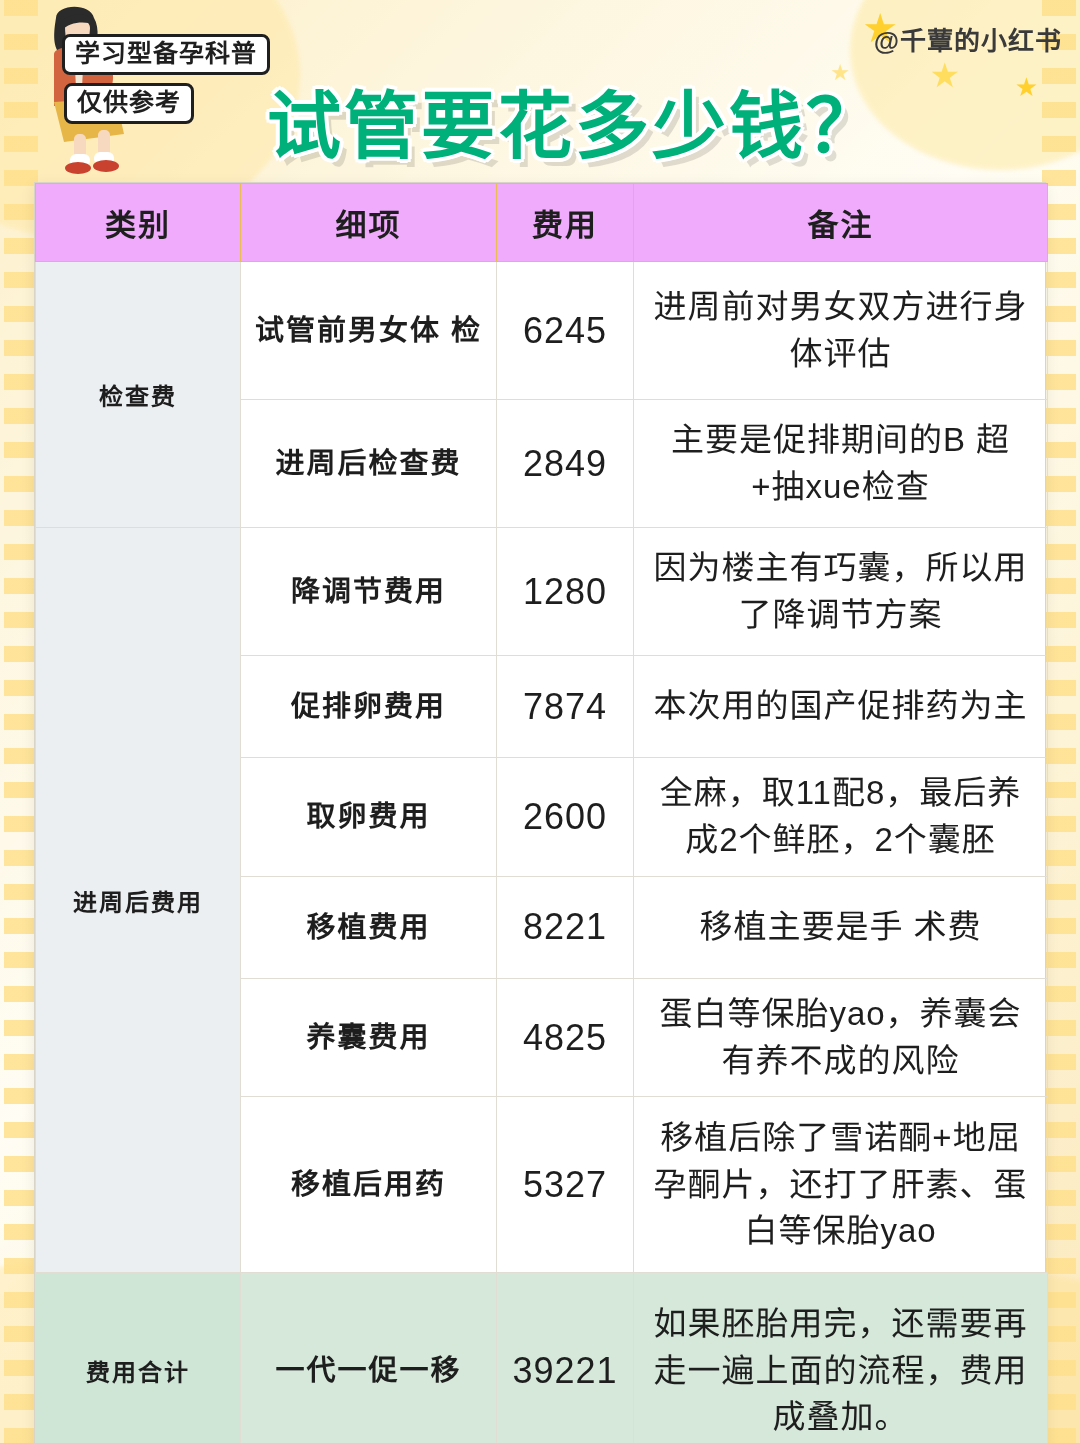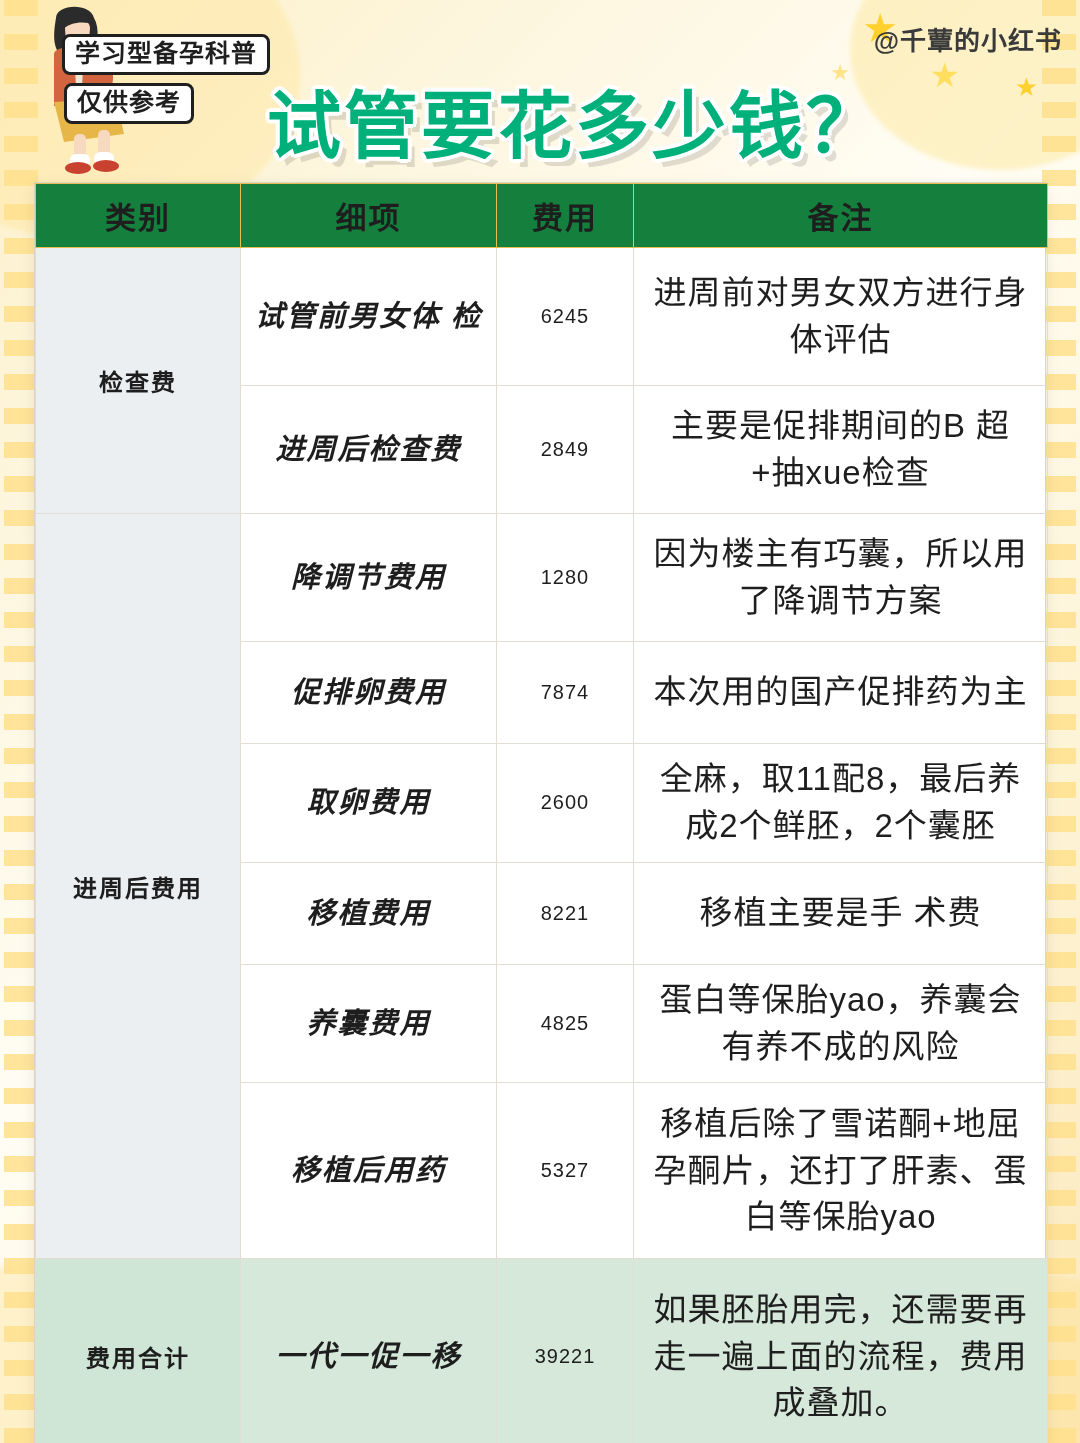--- a/index.html
+++ b/index.html
@@ -128,48 +128,47 @@
     border-collapse: collapse;
     table-layout: fixed;
   }
   th, td {
     border: 1px solid #e2ddd2;
     text-align: center;
     vertical-align: middle;
     color: #1e1e1e;
   }
   thead th {
-    background: #15803d;
+    background: #f0abfc;
     font-size: 31px;
     font-weight: 800;
-    height: 64px;
+    height: 78px;
     letter-spacing: 2px;
     border-color: #e9bd50;
   }
   col.c1 { width: 205px; }
   col.c2 { width: 256px; }
   col.c3 { width: 137px; }
   col.c4 { width: 414px; }
 
   td.cat {
     background: #eceff1;
     font-size: 24px;
     font-weight: 800;
     letter-spacing: 2px;
   }
   td.item {
     font-size: 29px;
     font-weight: 700;
     letter-spacing: 2px;
     line-height: 1.35;
     padding: 10px 8px;
-    font-style: italic;
   }
   td.fee {
-    font-size: 20px;
+    font-size: 36px;
     font-weight: 500;
     letter-spacing: 1px;
     margin-top: 28px;
   }
   td.note {
     font-size: 33px;
     font-weight: 400;
     line-height: 1.42;
     padding: 12px 14px;
     letter-spacing: 1px;

